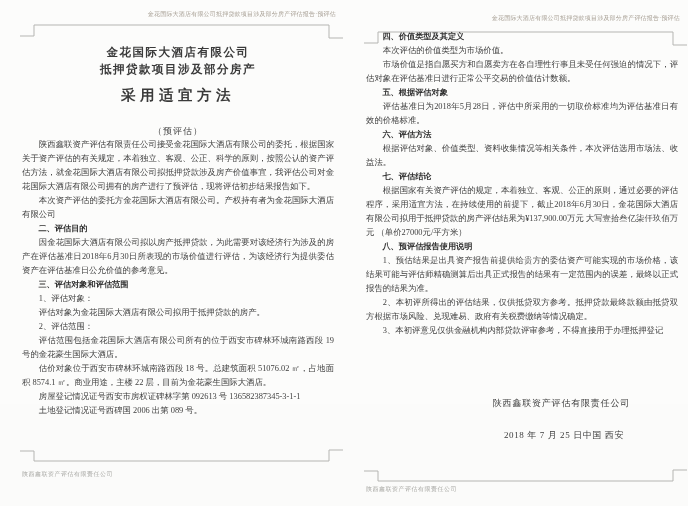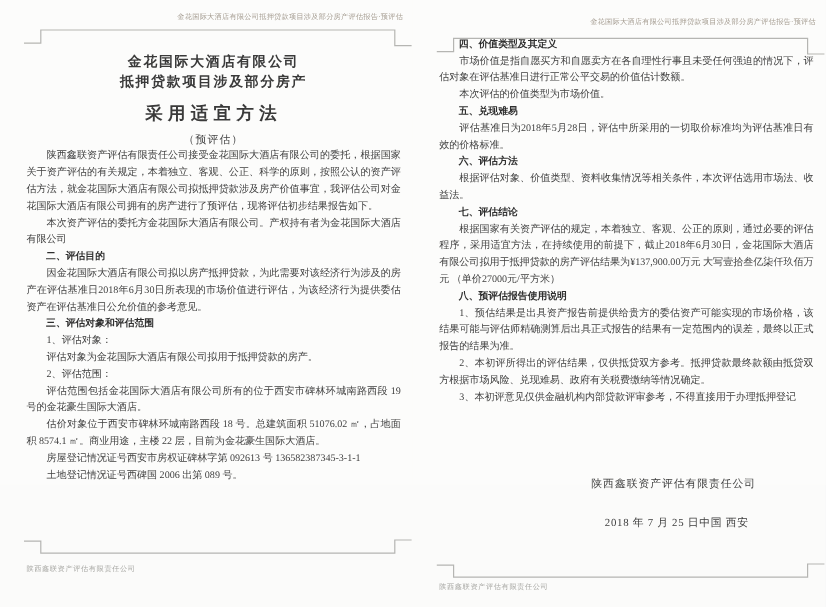--- a/index.html
+++ b/index.html
@@ -18,21 +18,21 @@
   .page-right .page-header{top:14px;}
   .page-footer{
     position:absolute;left:22px;top:470px;
     font-size:6px;color:#a8a8a4;letter-spacing:0.5px;
   }
   .page-right .page-footer{top:485px;}
   .content{position:absolute;left:22px;top:0;width:312px;}
   .title-block{margin-top:44px;text-align:center;color:#3a3a3a;}
   .title-sub{font-size:11.5px;font-weight:bold;letter-spacing:1.5px;line-height:17px;font-family:Liberation Mono, monospace;}
   .title-main{font-size:14.5px;font-weight:bold;letter-spacing:4.5px;margin-top:8px;line-height:18px;}
-  .title-note{font-size:9px;margin-top:6px;letter-spacing:1px;color:#454545;font-family:Liberation Serif, serif;}
+  .title-note{font-size:9px;margin-top:21px;letter-spacing:1px;color:#454545;font-family:Liberation Serif, serif;}
   .body-start{margin-top:33px;}
   .para,.heading{
     margin:0;font-size:8.4px;line-height:14px;
     text-indent:2em;text-align:justify;color:#414141;
   }
   .heading{font-weight:bold;color:#2f2f2f;font-family:"Liberation Sans","DejaVu Sans",sans-serif;font-size:8.2px;}
   .page-right .body-start{margin-top:30px;}
   .signature{margin-top:57px;text-align:right;padding-right:48px;color:#3d3d3d;}
   .sign-line1{font-size:9px;letter-spacing:0.8px;line-height:16px;}
   .sign-line2{font-size:9px;letter-spacing:0.6px;line-height:16px;padding-right:6px;margin-top:16px;}
@@ -78,23 +78,23 @@
   <div class="page page-right">
     <div class="page-header">金花国际大酒店有限公司抵押贷款项目涉及部分房产评估报告·预评估</div>
 
     <svg class="frame" width="344" height="506">
       <polyline points="20,43 34,43 34,32 329,32 329,45 343,45" fill="none" stroke="#b5b5b2" stroke-width="1"></polyline>
       <polyline points="20,471 34,471 34,481 329,481 329,470 343,470" fill="none" stroke="#b5b5b2" stroke-width="1"></polyline>
     </svg>
 
     <div class="content">
       <p class="heading body-start">四、价值类型及其定义</p>
+      <p class="para">本次评估的价值类型为市场价值。</p>
       <p class="para">市场价值是指自愿买方和自愿卖方在各自理性行事且未受任何强迫的情况下，评估对象在评估基准日进行正常公平交易的价值估计数额。</p>
-      <p class="para">本次评估的价值类型为市场价值。</p>
-      <p class="heading">五、兑现难易</p>
+      <p class="heading">五、根据评估对象</p>
       <p class="para">评估基准日为2018年5月28日，评估中所采用的一切取价标准均为评估基准日有效的价格标准。</p>
       <p class="heading">六、评估方法</p>
       <p class="para">根据评估对象、价值类型、资料收集情况等相关条件，本次评估选用市场法、收益法。</p>
       <p class="heading">七、评估结论</p>
       <p class="para">根据国家有关资产评估的规定，本着独立、客观、公正的原则，通过必要的评估程序，采用适宜方法，在持续使用的前提下，截止2018年6月30日，金花国际大酒店有限公司拟用于抵押贷款的房产评估结果为¥137,900.00万元 大写壹拾叁亿柒仟玖佰万元 （单价27000元/平方米）</p>
       <p class="heading">八、预评估报告使用说明</p>
       <p class="para">1、预估结果是出具资产报告前提供给贵方的委估资产可能实现的市场价格，该结果可能与评估师精确测算后出具正式报告的结果有一定范围内的误差，最终以正式报告的结果为准。</p>
       <p class="para">2、本初评所得出的评估结果，仅供抵贷双方参考。抵押贷款最终款额由抵贷双方根据市场风险、兑现难易、政府有关税费缴纳等情况确定。</p>
       <p class="para">3、本初评意见仅供金融机构内部贷款评审参考，不得直接用于办理抵押登记</p>
 

